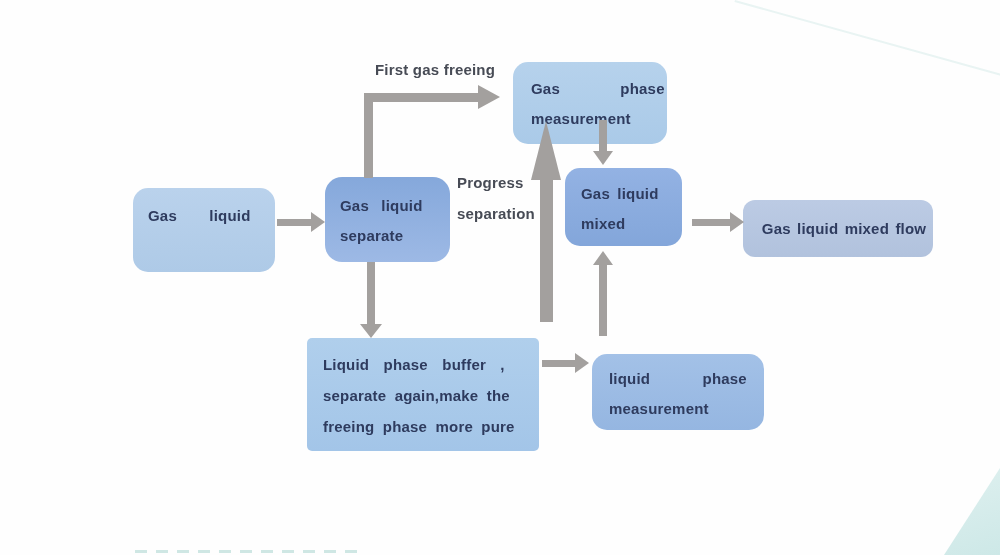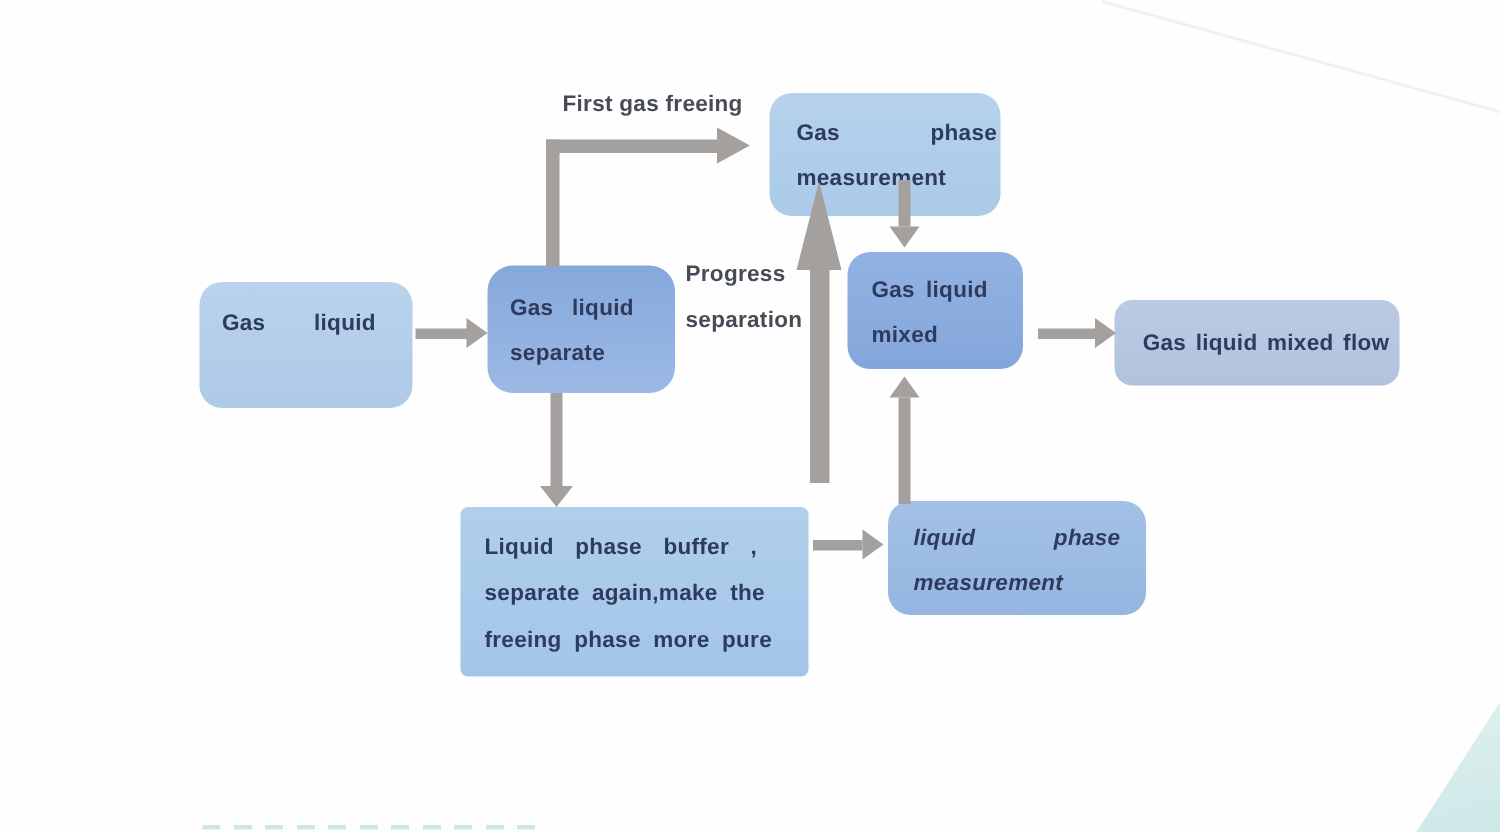--- a/index.html
+++ b/index.html
@@ -25,22 +25,22 @@
   .node-gasmeas{left:513px;top:33px;width:154px;height:82px;
     background:linear-gradient(180deg,#b6d2ec,#aacae8);padding:12px 18px 0;margin-top:29px;}
   .node-mixer{left:565px;top:168px;width:117px;height:78px;
     background:linear-gradient(180deg,#93b2e3,#83a6da);padding:11px 16px 0;}
   .node-output{left:743px;top:200px;width:190px;height:57px;border-radius:12px;
     background:linear-gradient(180deg,#bccbe4,#b1c2dd);text-align:center;padding-left:12px;}
   .node-output .line{line-height:57px;}
   .node-buffer{left:307px;top:338px;width:232px;height:113px;border-radius:5px;
     background:linear-gradient(180deg,#b0cfec,#a3c5e8);padding:11px 16px 0;}
   .node-buffer .line{line-height:31px;}
-  .node-liqmeas{left:592px;top:334px;width:172px;height:76px;
-    background:linear-gradient(180deg,#a3c1e7,#95b6e1);padding:10px 17px 0;font-style:italic;}
+  .node-liqmeas{left:592px;top:354px;width:172px;height:76px;
+    background:linear-gradient(180deg,#a3c1e7,#95b6e1);padding:10px 17px 0;}
 
   
   .ws2{word-spacing:2px;} .ws3{word-spacing:3px;} .ws4{word-spacing:4px;}
   .ws8{word-spacing:8px;} .ws10{word-spacing:10px;} .ws28{word-spacing:28px;}
   .ws48{word-spacing:48px;} .ws56{word-spacing:56px;}
 
   
   .flow-label{
     position:absolute;color:#474b55;font-size:15px;font-weight:600;
     letter-spacing:.2px;white-space:nowrap;

